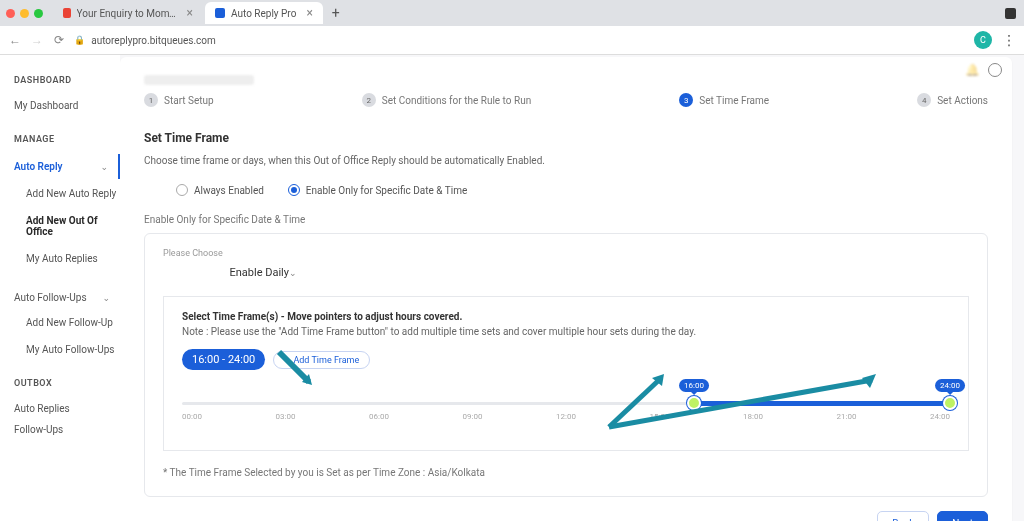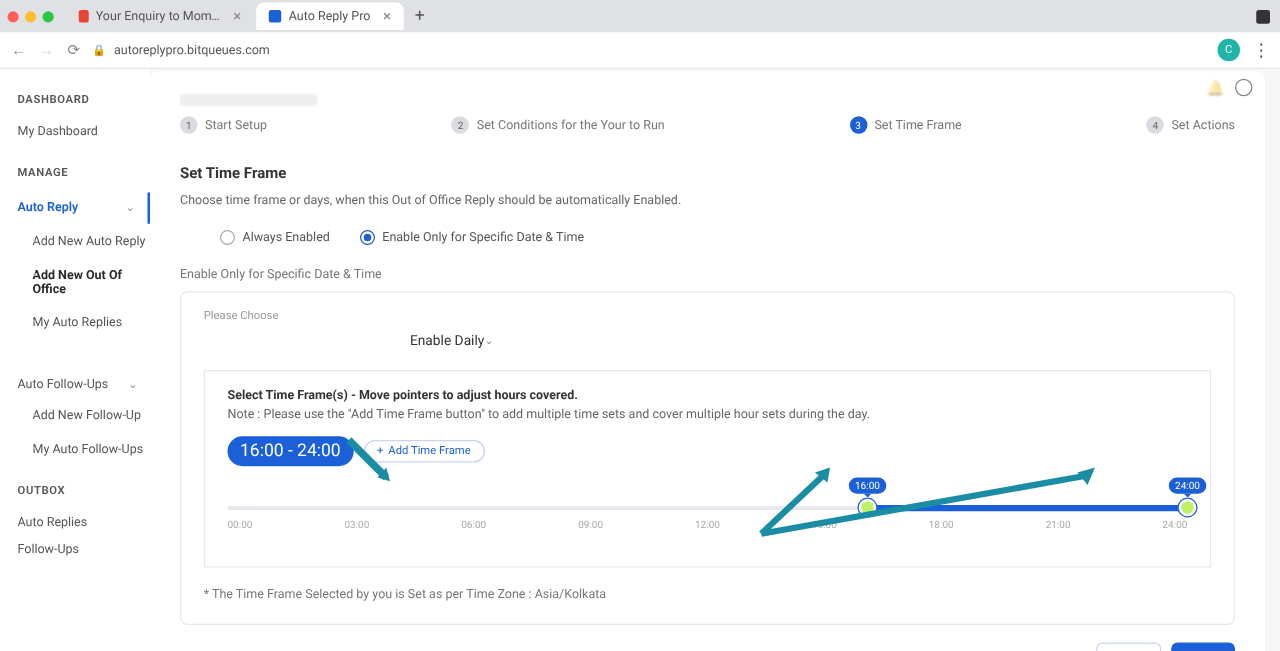--- a/index.html
+++ b/index.html
@@ -49,26 +49,26 @@
   h3.section { font-size:12px; font-weight:700; margin:24px 0 10px; color:#333; }
   .help { font-size:10px; color:#666; margin-bottom:18px; }
   .radios { display:flex; gap:24px; align-items:center; margin-bottom:18px;padding-left:32px; }
   .radio { display:flex; align-items:center; gap:6px; font-size:10px; color:#555; cursor:pointer; }
   .rdot { width:12px; height:12px; border:1.5px solid #1b5fd9; border-radius:50%; display:flex; align-items:center; justify-content:center; }
   .rdot.inactive { border-color:#aaa; }
   .rdot .inner { width:6px; height:6px; border-radius:50%; background:#1b5fd9; }
   .sublabel { font-size:10px; color:#777; margin-bottom:8px; }
   .panel { border:1px solid #e6e8ec; border-radius:6px; padding:14px 18px 18px; }
   .field-label { font-size:9px; color:#999; margin-bottom:4px; }
-  .select { display:flex; align-items:center; justify-content:flex-end; width:200px; padding:4px 0; font-size:11px; color:#333; border-bottom:1px solid transparent; cursor:pointer;margin-left:32px; }
+  .select { display:flex; align-items:center; justify-content:center; width:200px; padding:4px 0; font-size:11px; color:#333; border-bottom:1px solid transparent; cursor:pointer; }
   .inner-panel { border:1px solid #e6e8ec; border-radius:0; padding:14px 18px 18px; margin-top:12px; position:relative; }
   .tf-title { font-size:10px; font-weight:700; color:#333; }
   .tf-note { font-size:10px; color:#666; margin-top:4px; }
   .chip-row { display:flex; align-items:center; gap:8px; margin-top:12px; }
-  .chip { background:#1b5fd9; color:#fff; border-radius:12px; padding:4px 10px; font-size:14px; }
+  .chip { background:#1b5fd9; color:#fff; border-radius:12px; padding:4px 10px; font-size:11px; }
   .add-btn { border:1px solid #c7d4f2; color:#1b5fd9; background:#fff; border-radius:12px; padding:3px 10px; font-size:9px; display:flex; align-items:center; gap:4px; cursor:pointer; }
   .slider-wrap { margin-top:22px; position:relative; height:40px; }
   .track { position:absolute; left:0; right:0; top:10px; height:3px; background:#e6e8ec; border-radius:2px; }
   .track-fill { position:absolute; top:9px; height:5px; background:#1b5fd9; border-radius:2px; }
   .handle { position:absolute; top:4px; width:14px; height:14px; background:#bef264; border-radius:50%; transform:translateX(-50%); cursor:grab; border:2px solid #fff; box-shadow:0 0 0 1px #1b5fd9; }
   .handle .bubble { position:absolute; bottom:16px; left:50%; transform:translateX(-50%); background:#1b5fd9; color:#fff; font-size:8px; padding:2px 5px; border-radius:8px; white-space:nowrap; }
   .handle .bubble::after { content:""; position:absolute; top:100%; left:50%; transform:translateX(-50%); border:3px solid transparent; border-top-color:#1b5fd9; }
   .ticks { position:absolute; left:0; right:0; top:20px; display:flex; justify-content:space-between; font-size:8px; color:#aaa; }
   .tz-note { font-size:10px; color:#777; margin-top:16px; }
   .footer-btns { display:flex; gap:8px; justify-content:flex-end; margin-top:14px; }
@@ -127,21 +127,21 @@
     <div class="sb-head" style="margin-top:18px">MANAGE</div>
     <div class="sb-row active-bar">
       <span class="sb-item blue" style="padding:7px 0;font-weight:600">Auto Reply</span>
       <span class="chev">⌄</span>
     </div>
     <div class="sb-sub">
       <div class="sb-item">Add New Auto Reply</div>
       <div class="sb-item bold">Add New Out Of Office</div>
       <div class="sb-item">My Auto Replies</div>
     </div>
-    <div class="sb-row" style="margin-top:28px">
+    <div class="sb-row" style="margin-top:18px">
       <span class="sb-item">Auto Follow-Ups</span>
       <span class="chev">⌄</span>
     </div>
     <div class="sb-sub">
       <div class="sb-item">Add New Follow-Up</div>
       <div class="sb-item">My Auto Follow-Ups</div>
     </div>
 
     <div class="sb-head" style="margin-top:18px">OUTBOX</div>
     <div class="sb-item">Auto Replies</div>
@@ -158,21 +158,21 @@
       <div style="height:10px;width:110px;background:#eee;border-radius:3px;filter:blur(1px)"></div>
 
       <div class="stepper">
         <div class="step">
             <span class="num">1</span>
             <span>Start Setup</span>
           </div>
         <div class="step-spacer"></div>
         <div class="step">
             <span class="num">2</span>
-            <span>Set Conditions for the Your to Run</span>
+            <span>Set Conditions for the Rule to Run</span>
           </div>
         <div class="step-spacer"></div>
         <div class="step active">
             <span class="num">3</span>
             <span>Set Time Frame</span>
           </div>
         <div class="step-spacer"></div>
         <div class="step">
             <span class="num">4</span>
             <span>Set Actions</span>

